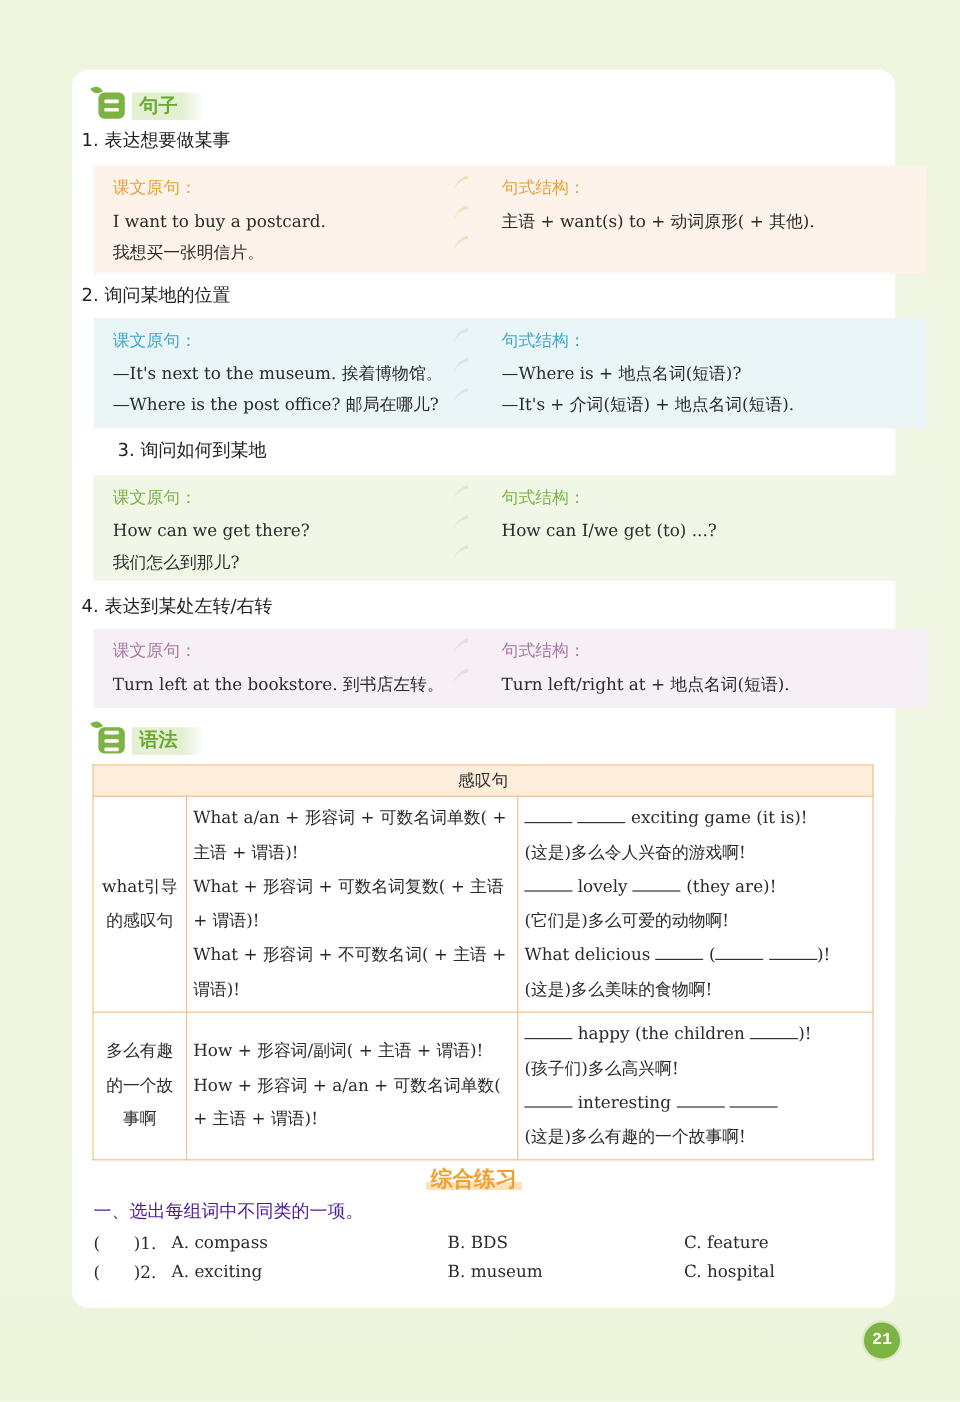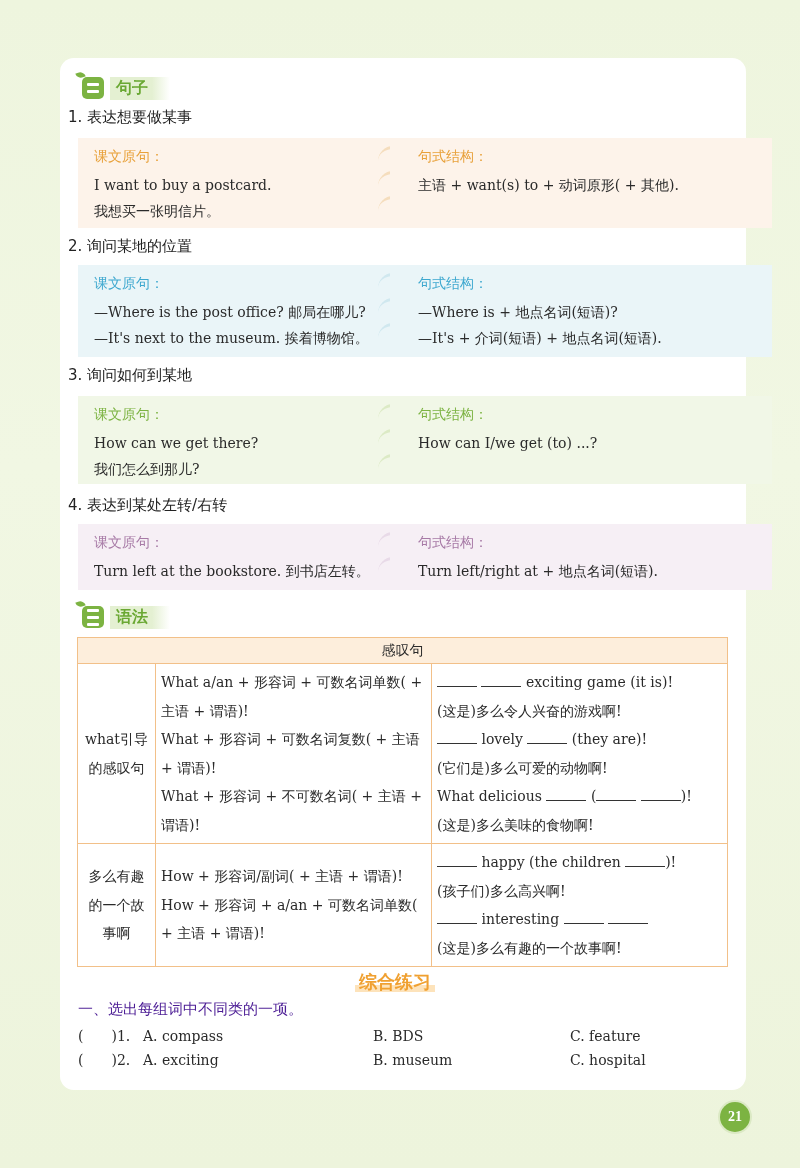--- a/index.html
+++ b/index.html
@@ -85,21 +85,21 @@
     position: absolute; left: 78px; top: 1000px; font-size: 15px; color: #4c1d95;
     font-family: "DejaVu Sans", "Liberation Sans", sans-serif;
   }
   .ex-row { position: absolute; left: 78px; font-size: 14px; display: flex; }
   .ex-row .paren { width: 93px; }
   .ex-row .a { width: 230px; margin-left: 0; }
   .ex-row .b { width: 197px; }
   .page-num {
     position: absolute; left: 720px; top: 1102px; width: 30px; height: 30px; border-radius: 50%;
     background: #7cb342; color: #fff; font-size: 14px; font-weight: bold; display: flex; align-items: center; justify-content: center;
-    font-family: Liberation Serif, serif;
+    font-family: Liberation Mono, monospace;
     box-shadow: 0 0 0 2px #dbe9c4;
   }
 </style>
 </head>
 <body>
 
 <div class="card"></div>
 
 <div class="sec-tag" style="left:82px; top:75px;">
   <div class="badge">
@@ -124,36 +124,36 @@
   <div class="panel right">
     <div class="ph">句式结构：</div>
     <div class="ln">主语 + want(s) to + 动词原形( + 其他).</div>
   </div>
 </div>
 
 <div class="item-title" style="top:237px;">2. 询问某地的位置</div>
 <div class="box blue" style="top:265px; height:92px;">
   <div class="panel left">
     <div class="ph">课文原句：</div>
+    <div class="ln">—It's next to the museum. 挨着博物馆。</div>
     <div class="ln">—Where is the post office? 邮局在哪儿?</div>
-    <div class="ln">—It's next to the museum. 挨着博物馆。</div>
   </div>
   <div class="rings">
       <div class="ring"></div>
       <div class="ring"></div>
       <div class="ring"></div>
     </div>
   <div class="panel right">
     <div class="ph">句式结构：</div>
     <div class="ln">—Where is + 地点名词(短语)?</div>
     <div class="ln">—It's + 介词(短语) + 地点名词(短语).</div>
   </div>
 </div>
 
-<div class="item-title" style="top:366px;">3. 询问如何到某地</div>
+<div class="item-title" style="top:366px;margin-left:30px;">3. 询问如何到某地</div>
 <div class="box green" style="top:396px; height:88px;">
   <div class="panel left">
     <div class="ph">课文原句：</div>
     <div class="ln">How can we get there?</div>
     <div class="ln">我们怎么到那儿?</div>
   </div>
   <div class="rings">
       <div class="ring"></div>
       <div class="ring"></div>
       <div class="ring"></div>

